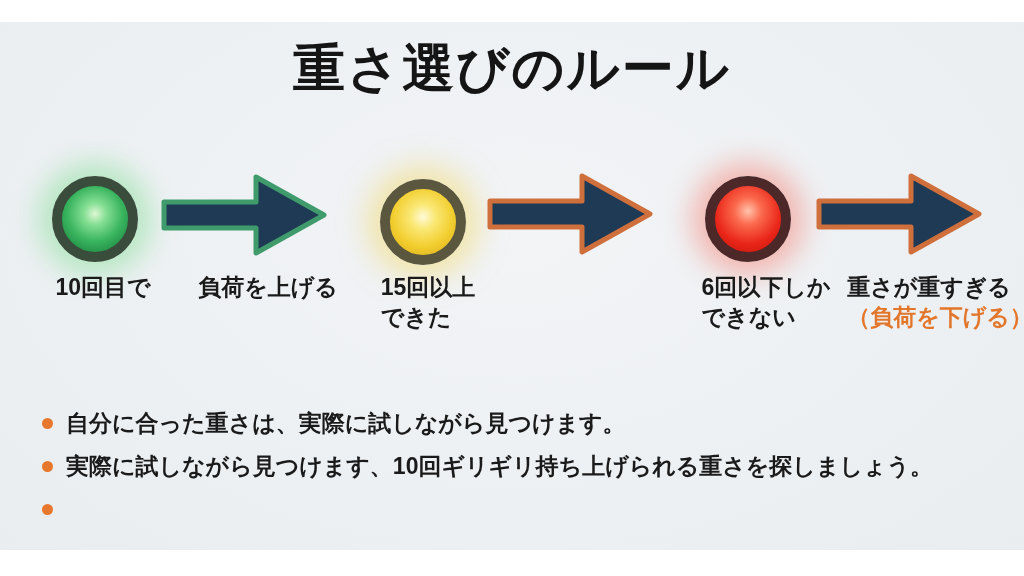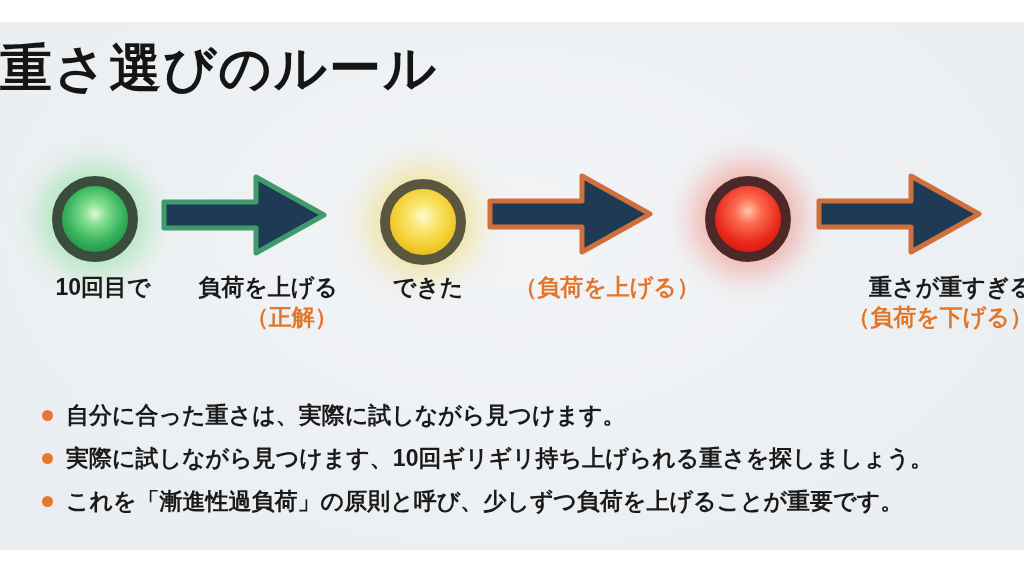--- a/index.html
+++ b/index.html
@@ -10,20 +10,21 @@
     overflow:hidden;
   }
   .canvas { position:relative; width:1024px; height:576px; background:#ffffff; overflow:hidden; }
   .slide {
     position:absolute; left:0; top:22px; width:1024px; height:528px;
     background:radial-gradient(ellipse at 50% 40%, #f2f4f6 0%, #edf0f3 60%, #e9edf0 100%);
   }
 
   .title {
     position:absolute; top:12px; left:0; width:100%; margin:0;
+    text-align:center;
     font-size:52px; font-weight:800; letter-spacing:2px;
     color:#151515;
   }
 
   
   .light {
     position:absolute; width:66px; height:66px; border-radius:50%;
     box-sizing:content-box;
   }
   .light.green {
@@ -46,41 +47,41 @@
   }
 
   .arrow { position:absolute; width:170px; height:90px; }
   .arrow.a1 { left:160px; top:148px; }
   .arrow.a2 { left:486px; top:147px; }
   .arrow.a3 { left:815px; top:147px; }
 
   
   .flabel {
     position:absolute; top:250px; transform:translateX(-50%);
-    text-align:right; white-space:nowrap;
+    text-align:left; white-space:nowrap;
     font-size:23px; font-weight:800; line-height:1.32;
     color:#1a1a1a;
   }
   .flabel span { display:block; }
   .flabel .orange { color:#e2772c; }
   .flabel.c1 { left:103px; }
   .flabel.c2 { left:268px; }
   .flabel.c3 { left:428px; }
   .flabel.c4 { left:607px; }
   .flabel.c5 { left:766px; }
   .flabel.c6 { left:940px; }
 
   
   .bullets {
     position:absolute; left:36px; top:378px; width:975px;
     margin:0; padding:0; list-style:none;
   }
   .bullets li {
     display:flex; align-items:flex-start;
-    margin:0 0 12px 0;
+    margin:8px 0 12px 0;
     font-size:23px; font-weight:800; line-height:1.35;
     color:#1a1a1a;
   }
   .dot {
     width:11px; height:11px; border-radius:50%;
     background:#e8772e;
     margin:10px 13px 0 6px; flex-shrink:0;
   }
 </style>
 </head>
@@ -109,49 +110,49 @@
       <svg class="arrow a3" viewBox="0 0 170 90" aria-hidden="true">
         <polygon points="4,32 96,32 96,7 164,45 96,83 96,58 4,58" fill="#1F3A54" stroke="#CF6F3C" stroke-width="5" stroke-linejoin="round"></polygon>
       </svg>
 
       <div class="flabel c1">
         <span>10回目で</span>
       </div>
 
       <div class="flabel c2">
         <span>負荷を上げる</span>
-        <span class="orange">（正解）</span>
       </div>
 
       <div class="flabel c3">
+        <span>15回以上</span>
         <span>できた</span>
       </div>
 
       <div class="flabel c4">
-        <span class="orange">（負荷を上げる）</span>
       </div>
 
       <div class="flabel c5">
+        <span>6回以下しか</span>
+        <span>できない</span>
       </div>
 
       <div class="flabel c6">
         <span>重さが重すぎる</span>
         <span class="orange">（負荷を下げる）</span>
       </div>
     </div>
 
     <ul class="bullets">
       <li>
         <span class="dot"></span>
         <span>自分に合った重さは、実際に試しながら見つけます。</span>
       </li>
       <li>
         <span class="dot"></span>
         <span>実際に試しながら見つけます、10回ギリギリ持ち上げられる重さを探しましょう。</span>
       </li>
       <li>
         <span class="dot"></span>
-        <span>これを「漸進性過負荷」の原則と呼び、少しずつ負荷を上げることが重要です。</span>
       </li>
     </ul>
 
   </div>
 </div>
 
 </body></html>

